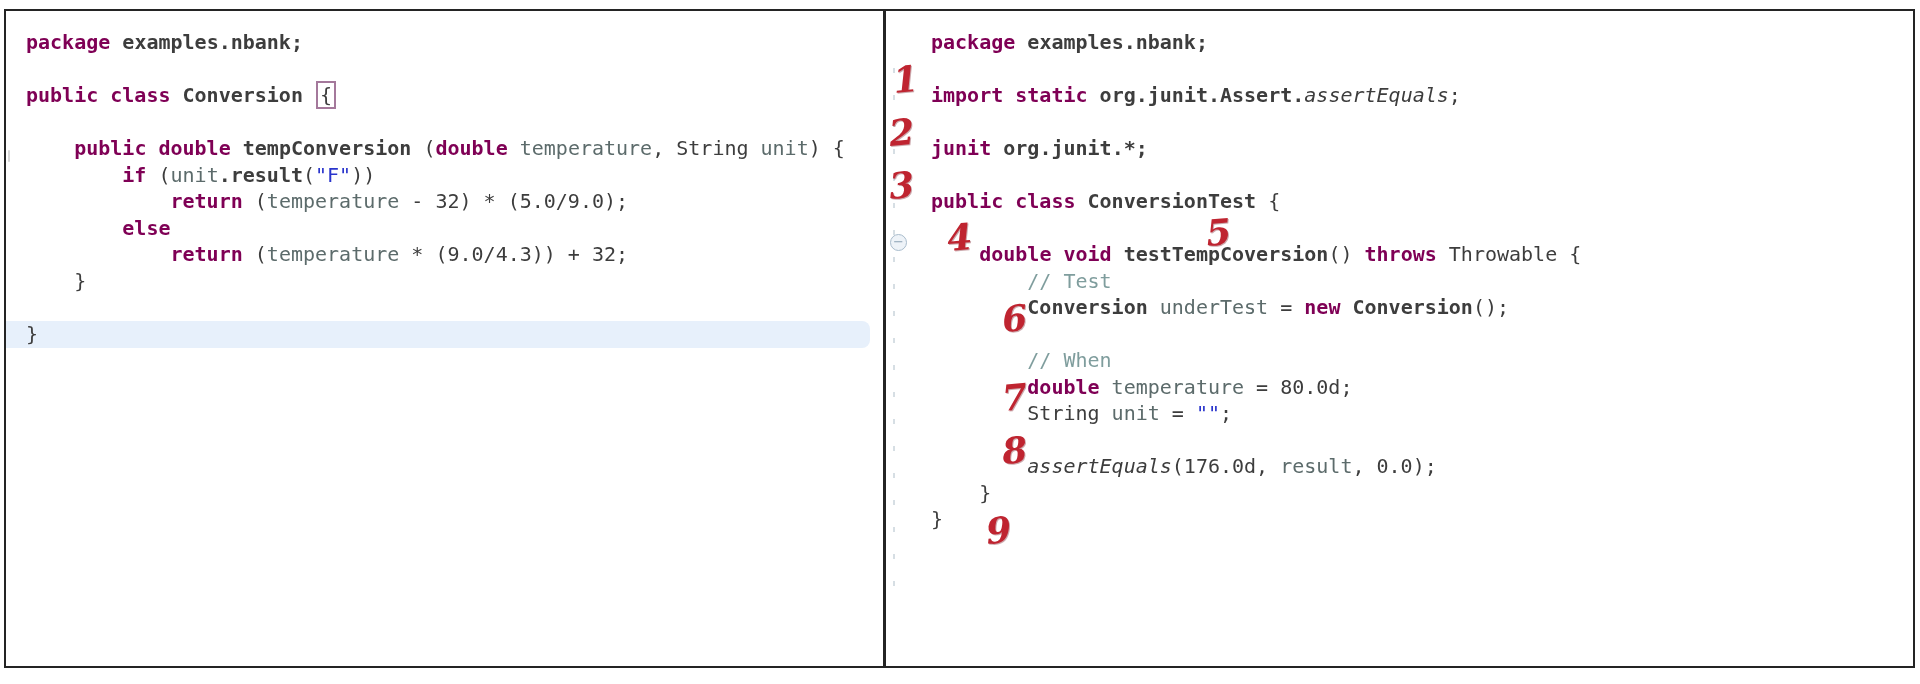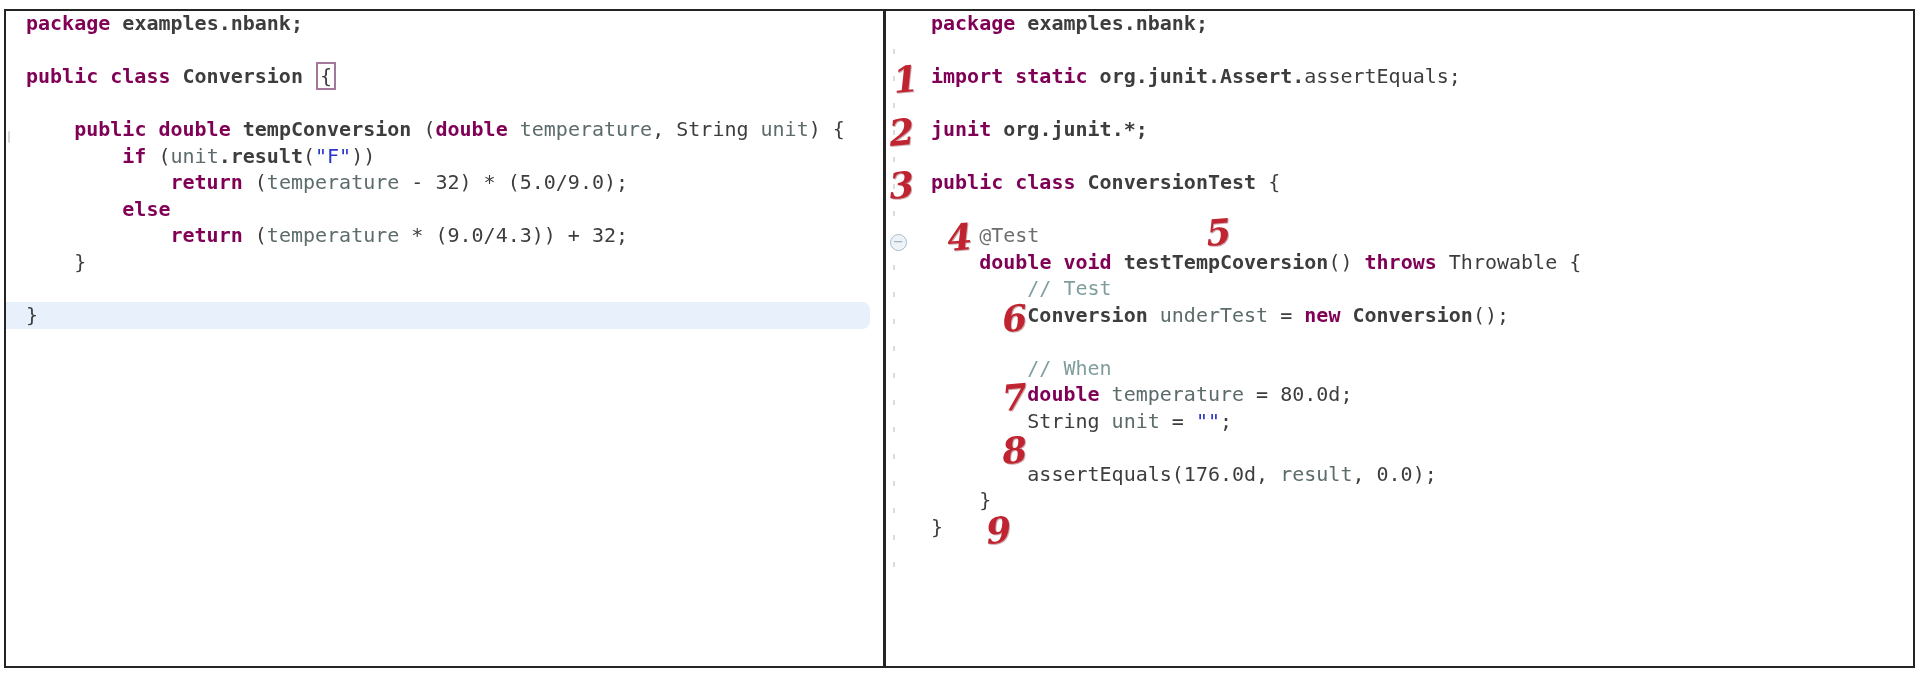--- a/index.html
+++ b/index.html
@@ -6,21 +6,21 @@
   body{width:1920px;height:684px;position:relative;overflow:hidden;
        font-family:"DejaVu Sans Mono", monospace;}
 
   
   .frame{position:absolute;left:4px;top:9px;width:1907px;height:655px;
          border:2px solid var(--frame_border);background:#fff;}
   .divider{position:absolute;left:883px;top:9px;width:3px;height:659px;
            background:var(--frame_border);}
 
   
-  .editor{position:absolute;top:4px;height:653px;overflow:hidden;}
+  .editor{position:absolute;top:23px;height:653px;overflow:hidden;}
   .editor-left{left:6px;width:877px;}
   .editor-right{left:886px;width:1028px;}
   .code{position:relative;z-index:2;padding-top:6px;}
   .editor-left .code{padding-left:20px;}
   .editor-right .code{padding-left:45px;}
   .cl{white-space:pre;font-size:20px;line-height:26.5px;height:26.5px;}
 
   
   .editor-right::before{content:"";position:absolute;left:7px;top:45px;bottom:70px;width:2px;
       background:repeating-linear-gradient(to bottom,#ccd6dd 0 5px,transparent 5px 27px);
@@ -33,21 +33,21 @@
   .cur-line{position:absolute;left:0;top:297.5px;width:864px;height:27px;
             background:var(--current_line_highlight);border-radius:0 8px 8px 0;z-index:0;}
 
   
   .kw{color:var(--keyword);font-weight:bold;}
   .dk{color:var(--name_bold);font-weight:bold;}
   .pn{color:var(--plain);}
   .tx{color:var(--variable);}
   .st{color:var(--string);}
   .cm{color:var(--comment);}
-  .it{color:var(--name_bold);}
+  .it{color:var(--name_bold);font-style:italic;}
   .an{color:var(--annotation);}
   .bx{color:var(--plain);border:2px solid #a4789b;padding:0 2px;margin-left:1px;}
 
   
   .callout{position:absolute;z-index:5;color:var(--callout_red);
            font-family:"DejaVu Serif", serif;font-weight:bold;font-style:italic;
            font-size:36px;line-height:1;transform:rotate(-5deg);
            text-shadow:1px 1px 0 rgba(110,10,20,.35);}
 
   
@@ -84,21 +84,20 @@
 <div class="editor editor-right">
   <div class="code">
       <div class="cl"><span class="kw">package</span><span class="dk"> examples.nbank;</span></div>
       <div class="cl">&nbsp;</div>
       <div class="cl"><span class="kw">import static</span><span class="dk"> org.junit.Assert.</span><span class="it">assertEquals</span><span class="pn">;</span></div>
       <div class="cl">&nbsp;</div>
       <div class="cl"><span class="kw">junit</span><span class="dk"> org.junit.*;</span></div>
       <div class="cl">&nbsp;</div>
       <div class="cl"><span class="kw">public class</span><span class="dk"> ConversionTest </span><span class="pn">{</span></div>
       <div class="cl">&nbsp;</div>
-      <div class="cl"><span class="pn">    </span><span class="an">@Test</span></div>
       <div class="cl"><span class="pn">    </span><span class="kw">double void</span><span class="dk"> testTempCoversion</span><span class="pn">()</span><span class="kw"> throws</span><span class="pn"> Throwable {</span></div>
       <div class="cl"><span class="pn">        </span><span class="cm">// Test</span></div>
       <div class="cl"><span class="pn">        </span><span class="dk">Conversion</span><span class="tx"> underTest</span><span class="pn"> = </span><span class="kw">new</span><span class="dk"> Conversion</span><span class="pn">();</span></div>
       <div class="cl">&nbsp;</div>
       <div class="cl"><span class="pn">        </span><span class="cm">// When</span></div>
       <div class="cl"><span class="pn">        </span><span class="kw">double</span><span class="tx"> temperature</span><span class="pn"> = 80.0d;</span></div>
       <div class="cl"><span class="pn">        String</span><span class="tx"> unit</span><span class="pn"> = </span><span class="st">""</span><span class="pn">;</span></div>
       <div class="cl">&nbsp;</div>
       <div class="cl"><span class="pn">        </span><span class="it">assertEquals</span><span class="pn">(176.0d, </span><span class="tx">result</span><span class="pn">, 0.0);</span></div>
       <div class="cl"><span class="pn">    }</span></div>

